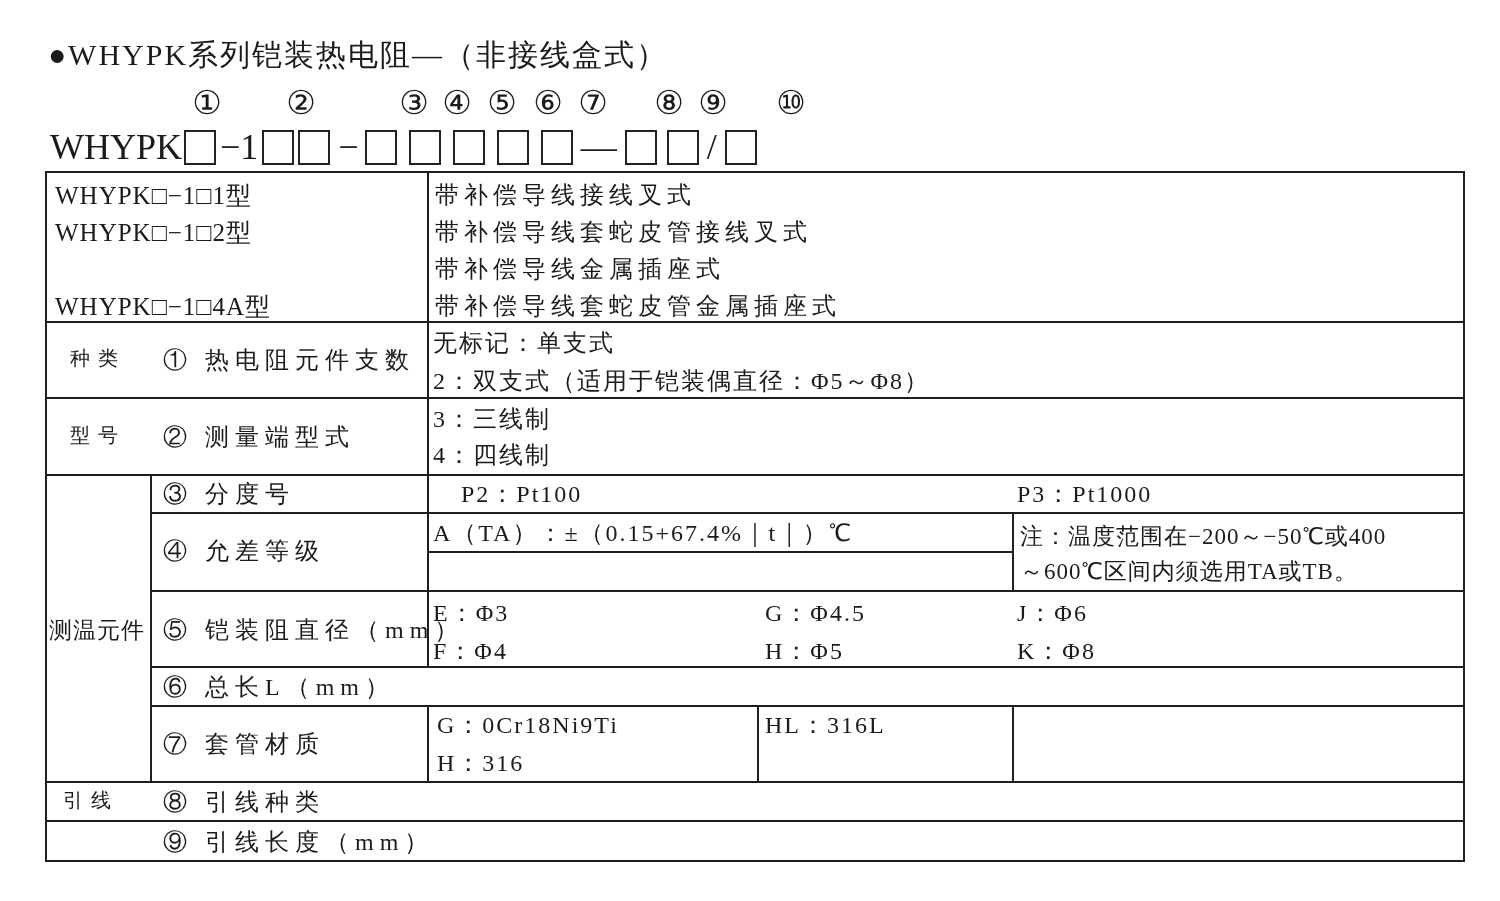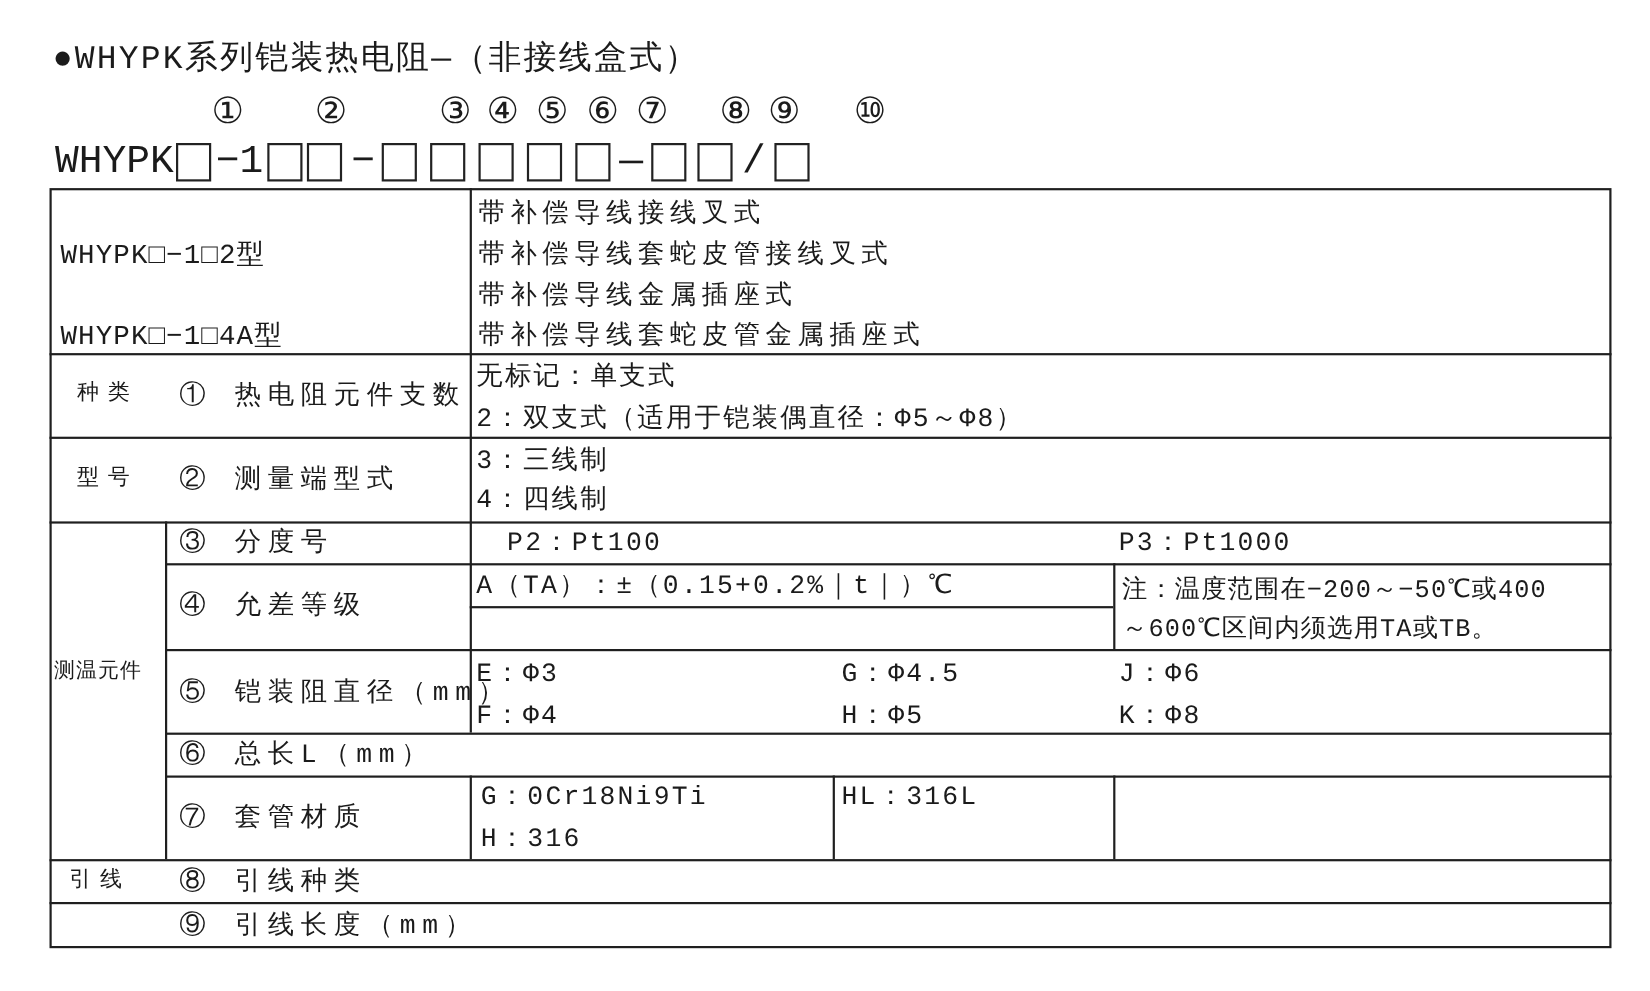--- a/index.html
+++ b/index.html
@@ -1,18 +1,18 @@
 <!DOCTYPE html>
 <html><head>
 <meta charset="utf-8">
 <style>
   html,body{margin:0;padding:0;background:#ffffff;}
   .sheet{
     position:relative;width:1500px;height:901px;background:#ffffff;
-    font-family:Liberation Mono, monospace;color:#1b1b1b;
+    font-family:Liberation Serif, serif;color:#1b1b1b;
     overflow:hidden;
   }
   .t{position:absolute;white-space:nowrap;line-height:1.15;}
   .title{font-size:30px;letter-spacing:2px;}
   .circ{font-size:33px;width:34px;text-align:center;}
   .codeline{position:absolute;left:50px;top:126px;display:flex;align-items:center;height:42px;}
   .code-text{font-size:36px;line-height:1;}
   .code-box{display:inline-block;width:32px;height:35px;border:2px solid #222;box-sizing:border-box;background:#fff;}
   .cjk{letter-spacing:5px;font-size:24px;}
   .lbl{letter-spacing:6px;font-size:24px;}
@@ -74,45 +74,46 @@
   <div class="hline" style="left:45px;top:781px;width:1420px;height:2px;"></div>
   <div class="hline" style="left:45px;top:820px;width:1420px;height:2px;"></div>
 
   <div class="vline" style="left:427px;top:171px;width:2px;height:495px;"></div>
   <div class="vline" style="left:427px;top:705px;width:2px;height:76px;"></div>
   <div class="vline" style="left:150px;top:474px;width:2px;height:307px;"></div>
   <div class="vline" style="left:1012px;top:512px;width:1.5px;height:78px;"></div>
   <div class="vline" style="left:757px;top:705px;width:1.5px;height:76px;"></div>
   <div class="vline" style="left:1012px;top:705px;width:1.5px;height:76px;"></div>
 
+  <div class="t model" style="left:55px;top:182px;">WHYPK□−1□1型</div>
   <div class="t cjk" style="left:435px;top:182px;">带补偿导线接线叉式</div>
   <div class="t model" style="left:55px;top:219px;">WHYPK□−1□2型</div>
   <div class="t cjk" style="left:435px;top:219px;">带补偿导线套蛇皮管接线叉式</div>
   <div class="t cjk" style="left:435px;top:256px;">带补偿导线金属插座式</div>
   <div class="t model" style="left:55px;top:293px;">WHYPK□−1□4A型</div>
   <div class="t cjk" style="left:435px;top:293px;">带补偿导线套蛇皮管金属插座式</div>
 
   <div class="t grp" style="left:70px;top:347px;">种类</div>
   <div class="t lbl" style="left:163px;top:347px;">① 热电阻元件支数</div>
   <div class="t val" style="left:433px;top:330px;">无标记：单支式</div>
   <div class="t val" style="left:433px;top:368px;">2：双支式（适用于铠装偶直径：Φ5～Φ8）</div>
 
   <div class="t grp" style="left:70px;top:424px;">型号</div>
   <div class="t lbl" style="left:163px;top:424px;">② 测量端型式</div>
   <div class="t val" style="left:433px;top:406px;">3：三线制</div>
   <div class="t val" style="left:433px;top:442px;">4：四线制</div>
 
-  <div class="t" style="left:49px;top:600px;font-size:19px;letter-spacing:1px;">测温元件</div>
+  <div class="t" style="left:49px;top:618px;font-size:23px;letter-spacing:1px;">测温元件</div>
 
   <div class="t lbl" style="left:163px;top:481px;">③ 分度号</div>
   <div class="t val" style="left:433px;top:481px;margin-left:28px;">P2：Pt100</div>
   <div class="t val" style="left:1017px;top:481px;">P3：Pt1000</div>
 
   <div class="t lbl" style="left:163px;top:538px;">④ 允差等级</div>
-  <div class="t val" style="left:433px;top:520px;">A（TA）：±（0.15+0.2%｜t｜）℃</div>
+  <div class="t val" style="left:433px;top:520px;">A（TA）：±（0.15+67.4%｜t｜）℃</div>
   <div class="t note" style="left:1020px;top:524px;">注：温度范围在−200～−50℃或400</div>
   <div class="t note" style="left:1020px;top:559px;">～600℃区间内须选用TA或TB。</div>
 
   <div class="t lbl" style="left:163px;top:617px;">⑤ 铠装阻直径（mm）</div>
   <div class="t val" style="left:433px;top:600px;">E：Φ3</div>
   <div class="t val" style="left:765px;top:600px;text-align:right;">G：Φ4.5</div>
   <div class="t val" style="left:1017px;top:600px;">J：Φ6</div>
   <div class="t val" style="left:433px;top:638px;">F：Φ4</div>
   <div class="t val" style="left:765px;top:638px;">H：Φ5</div>
   <div class="t val" style="left:1017px;top:638px;">K：Φ8</div>

